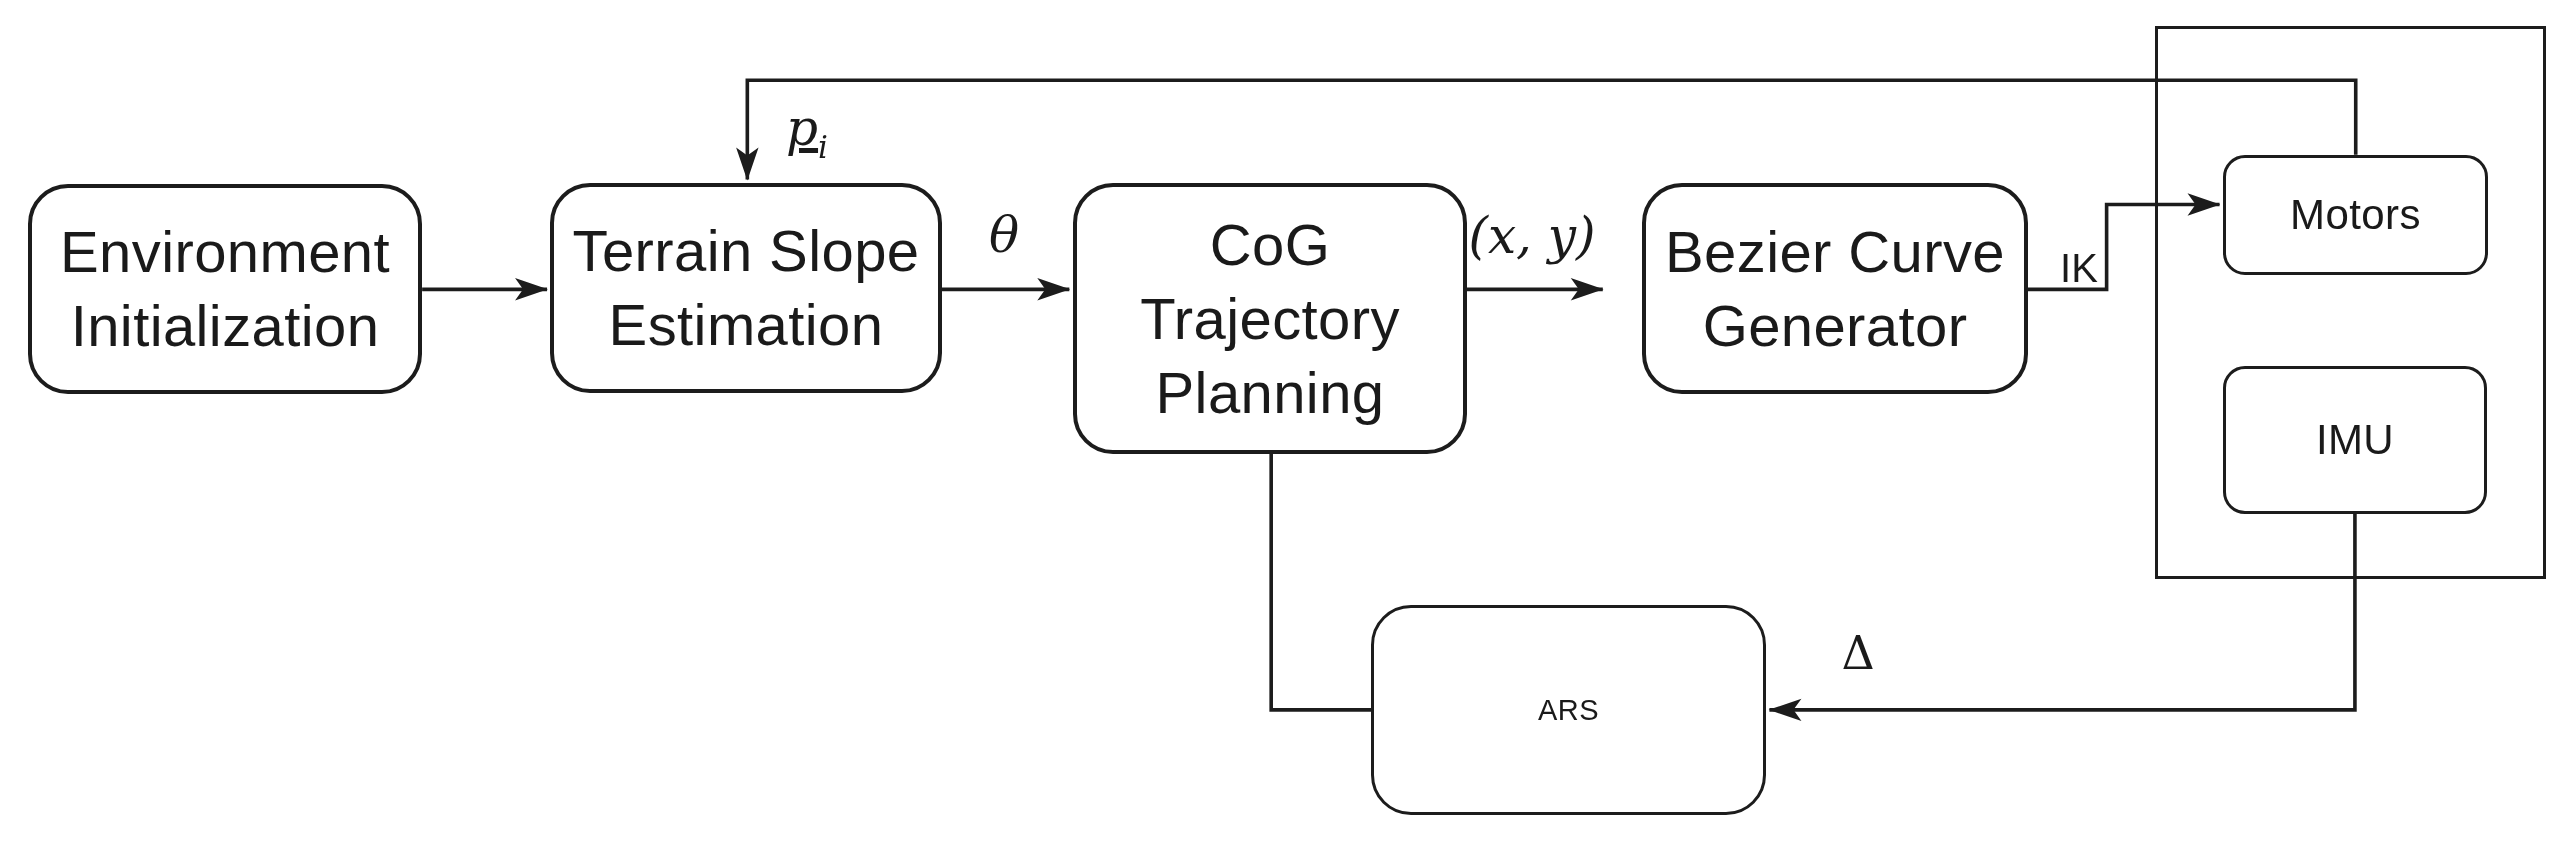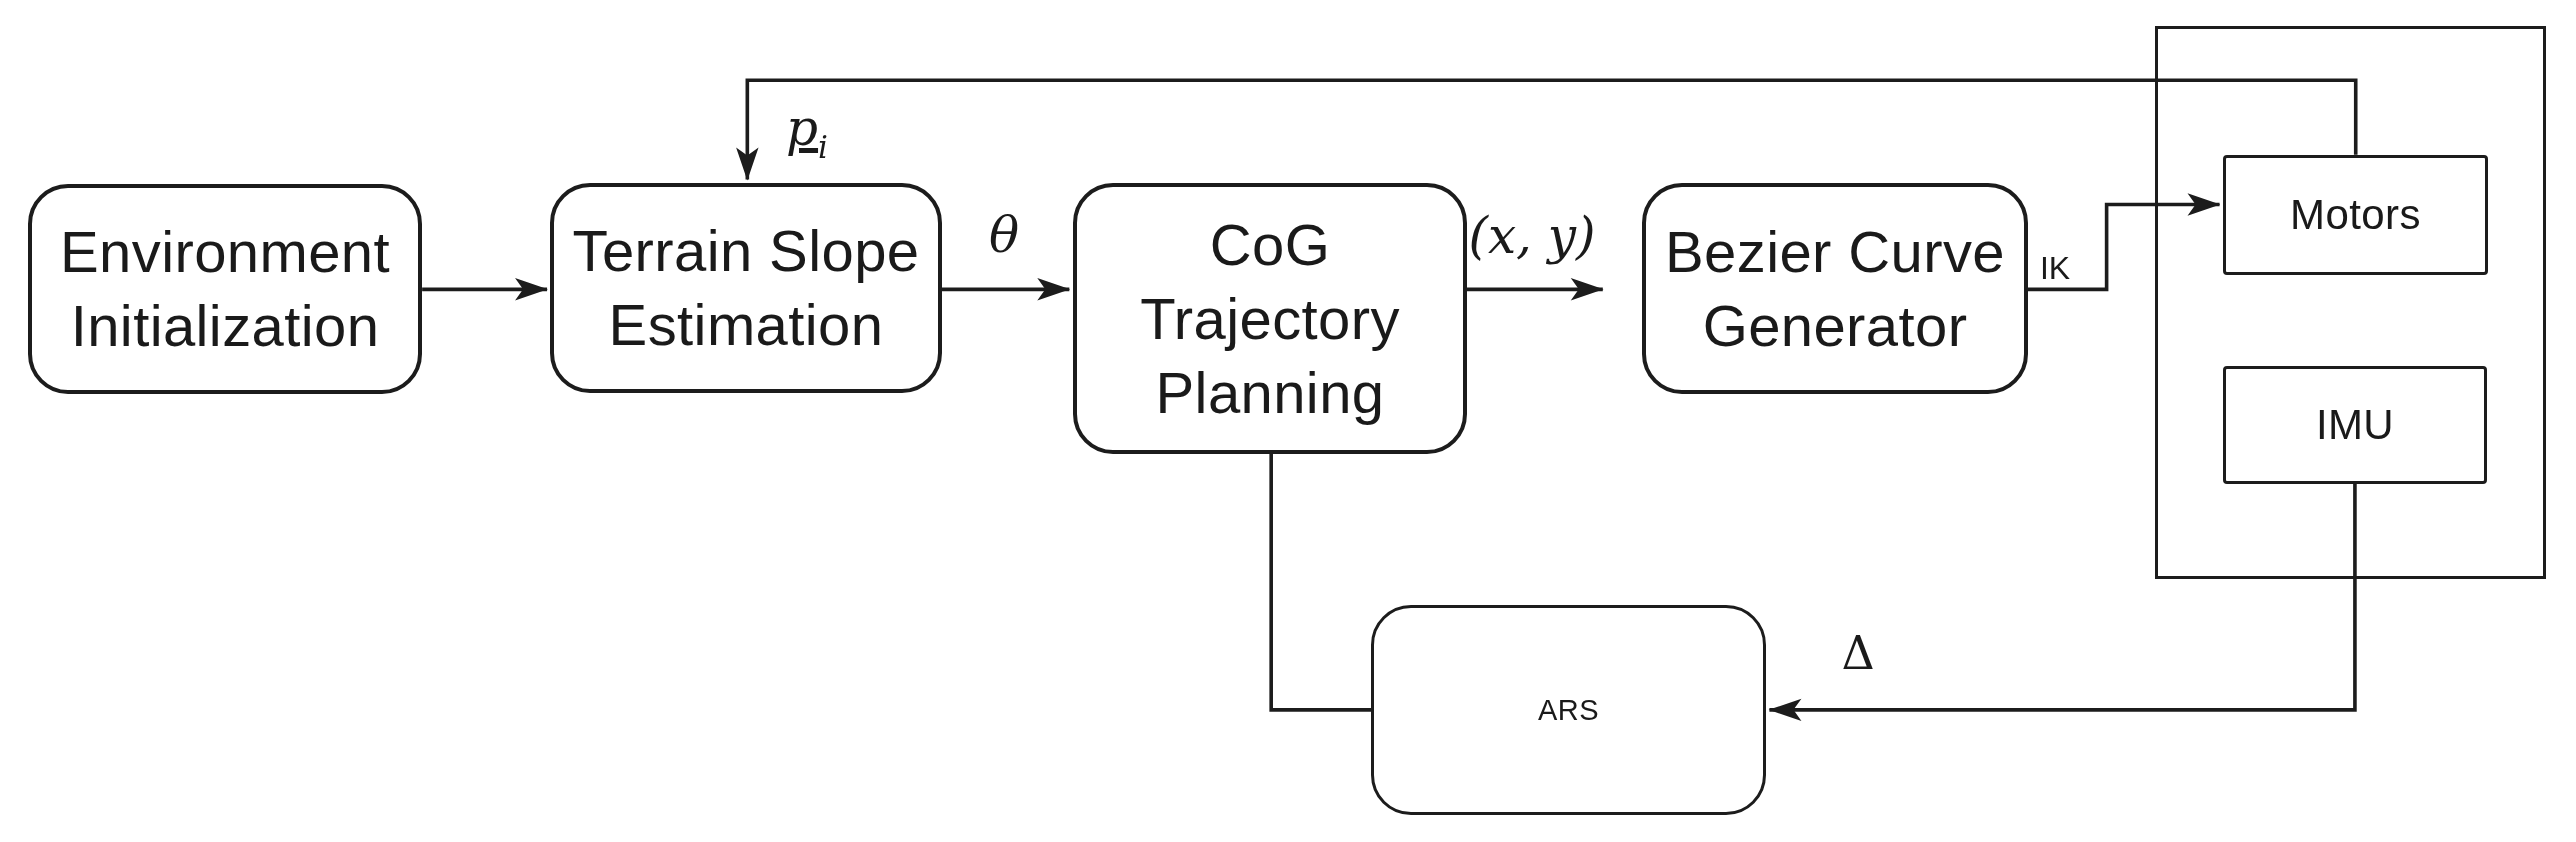--- a/index.html
+++ b/index.html
@@ -27,21 +27,21 @@
     align-items: center;
     justify-content: center;
     text-align: center;
     white-space: pre-line;
     font-size: 58px;
     line-height: 74px;
     letter-spacing: 0.4px;
   }
   .node.small {
     border-width: 3.2px;
-    border-radius: 4px;
+    border-radius: 22px;
     font-size: 42px;
     line-height: 48px;
   }
   .node.ars-box {
     border-width: 3.2px;
     border-radius: 40px;
     font-size: 29px;
     line-height: 48px;
   }
   .boundary {
@@ -59,21 +59,21 @@
     font-family: "DejaVu Serif", serif;
     font-style: italic;
     font-size: 50px;
   }
   .math sub {
     font-size: 0.62em;
     font-style: italic;
     position: relative;
     bottom: -0.05em;
   }
-  .label-ik { font-size: 32px; }
+  .label-ik { font-size: 40px; margin-left: 24px; }
   .label-delta {
     font-family: "DejaVu Serif", serif;
     font-style: normal;
     font-size: 46px;
   }
 </style>
 </head>
 <body>
 
 <div class="stage">
@@ -109,21 +109,21 @@
 Estimation</div>
 
   <div class="node" style="left:1073px; top:183px; width:394px; height:271px;">CoG Trajectory
 Planning</div>
 
   <div class="node" style="left:1606px; top:183px; width:386px; height:211px;margin-left:36px;">Bezier Curve
 Generator</div>
 
   <div class="node small" style="left:2223px; top:155px; width:265px; height:120px;">Motors</div>
 
-  <div class="node small" style="left:2223px; top:366px; width:264px; height:118px;">IMU</div>
+  <div class="node small" style="left:2223px; top:366px; width:264px; height:148px;">IMU</div>
 
   <div class="node ars-box" style="left:1371px; top:605px; width:395px; height:210px;">ARS</div>
 
   <span class="edge-label math" style="left:807px; top:131px;text-decoration:underline;">
     <span>p</span><sub>i</sub>
   </span>
 
   <span class="edge-label math" style="left:1004px; top:235px;">θ</span>
 
   <span class="edge-label math" style="left:1532px; top:236px;">(x, y)</span>

